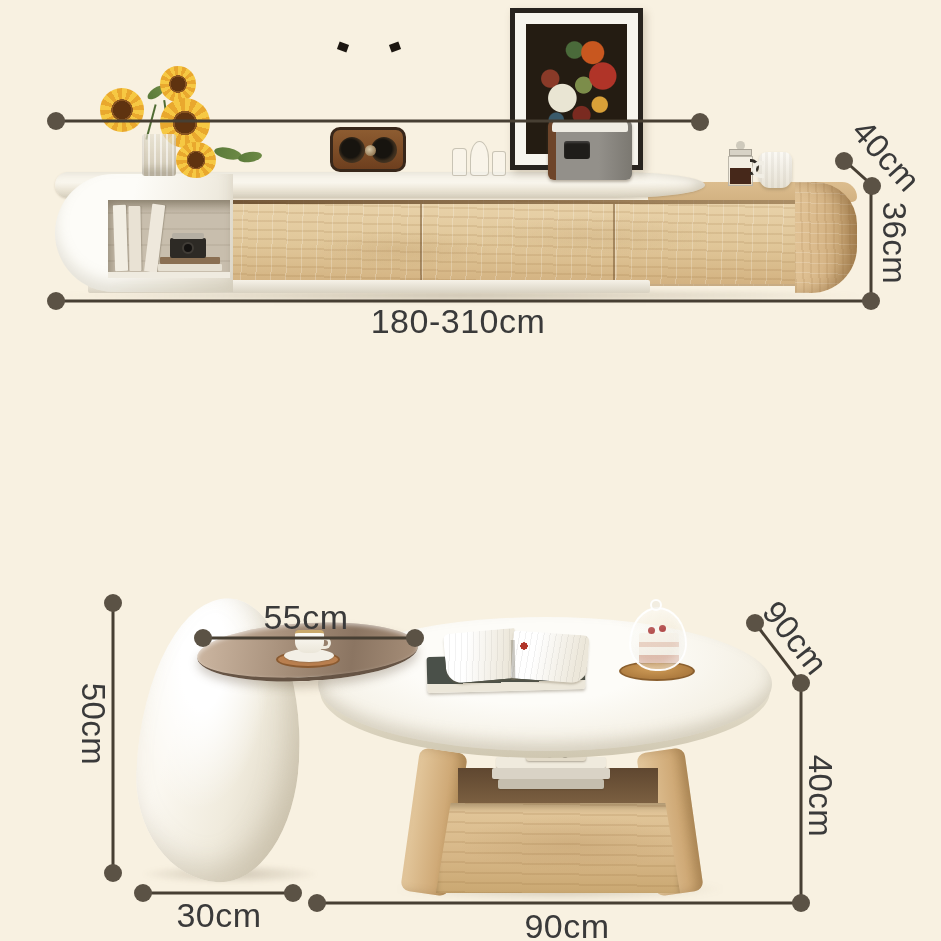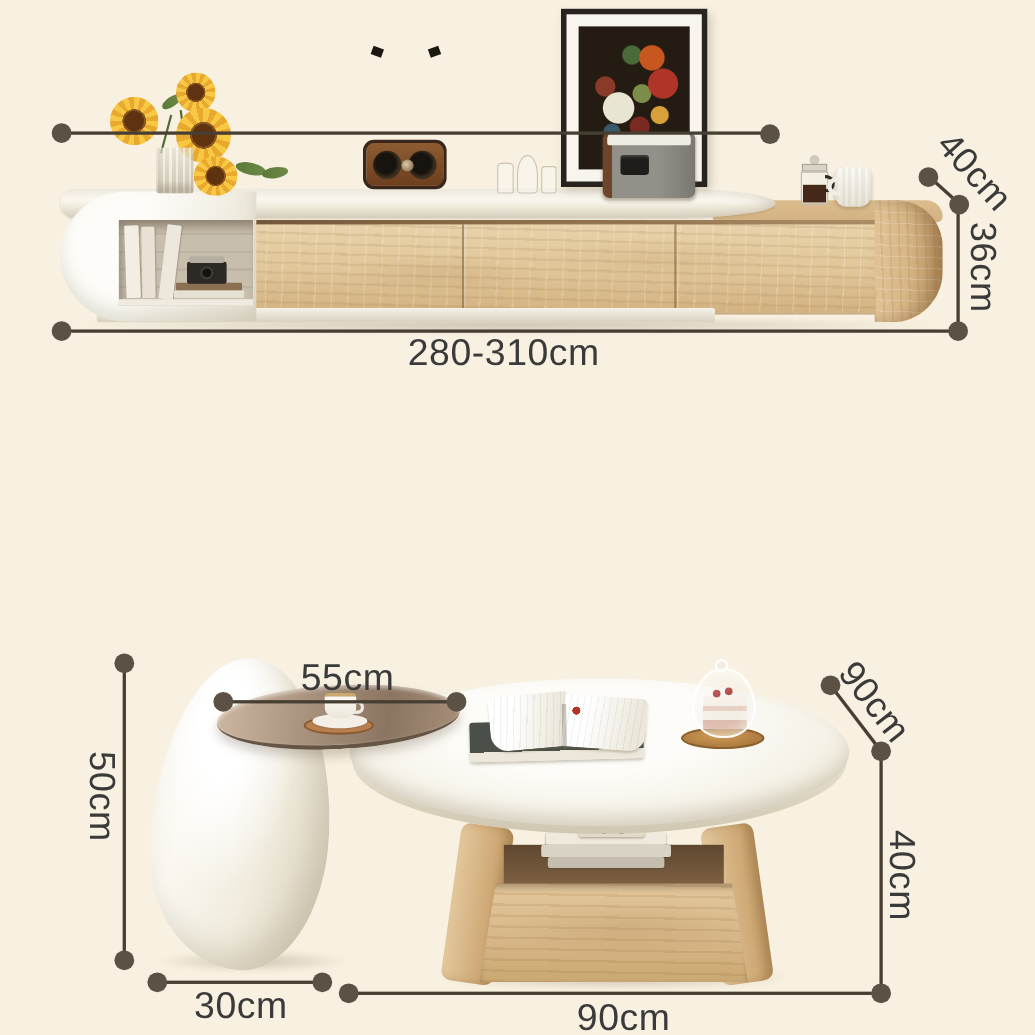--- a/index.html
+++ b/index.html
@@ -246,21 +246,21 @@
   <div class="dim-dot" style="left:844px;top:161px"></div>
   <div class="dim-dot" style="left:872px;top:186px"></div>
   <div class="dim-label r48" style="left:886px;top:156px;font-size:33px">40cm</div>
 
   <div class="dim-line-v" style="left:871px;top:186px;height:116px"></div>
   <div class="dim-label r90" style="left:894px;top:243px;font-size:33px">36cm</div>
 
   <div class="dim-line-h" style="left:56px;top:301px;width:815px"></div>
   <div class="dim-dot" style="left:56px;top:301px"></div>
   <div class="dim-dot" style="left:871px;top:301px"></div>
-  <div class="dim-label" style="left:458px;top:321px">280-310cm</div>
+  <div class="dim-label" style="left:458px;top:321px">180-310cm</div>
 
   <div>
     <div class="abs ct-shadow"></div>
     <div class="abs ct-leg" style="left:410px;transform:rotate(8deg)"></div>
     <div class="abs ct-leg" style="left:646px;transform:rotate(-8deg)"></div>
     <div class="abs ct-shelf-back"></div>
     <div class="abs ct-underbook" style="left:496px;top:757px;width:110px;height:11px;background:#efeadd"></div>
     <div class="abs ct-underbook" style="left:492px;top:768px;width:118px;height:11px;background:#d9d3c6"></div>
     <div class="abs ct-underbook" style="left:498px;top:779px;width:106px;height:10px;background:#c5beae"></div>
     <div class="abs ct-device"></div>
@@ -289,21 +289,21 @@
     <div class="abs tray-coaster"></div>
     <div class="abs tray-saucer"></div>
     <div class="abs tray-cup"></div>
   </div>
 
   <div class="dim-line-v" style="left:113px;top:603px;height:270px"></div>
   <div class="dim-dot" style="left:113px;top:603px"></div>
   <div class="dim-dot" style="left:113px;top:873px"></div>
   <div class="dim-label r90" style="left:93px;top:724px;font-size:33px">50cm</div>
 
-  <div class="dim-label" style="left:316px;top:617px">55cm</div>
+  <div class="dim-label" style="left:306px;top:617px">55cm</div>
   <div class="dim-line-h" style="left:203px;top:638px;width:212px"></div>
   <div class="dim-dot" style="left:203px;top:638px"></div>
   <div class="dim-dot" style="left:415px;top:638px"></div>
 
   <div class="dim-line-h" style="left:143px;top:893px;width:150px"></div>
   <div class="dim-dot" style="left:143px;top:893px"></div>
   <div class="dim-dot" style="left:293px;top:893px"></div>
   <div class="dim-label" style="left:219px;top:915px">30cm</div>
 
   <div class="dim-line-d" style="left:755px;top:623px;width:76px;transform:translateY(-50%) rotate(52.5deg)"></div>

